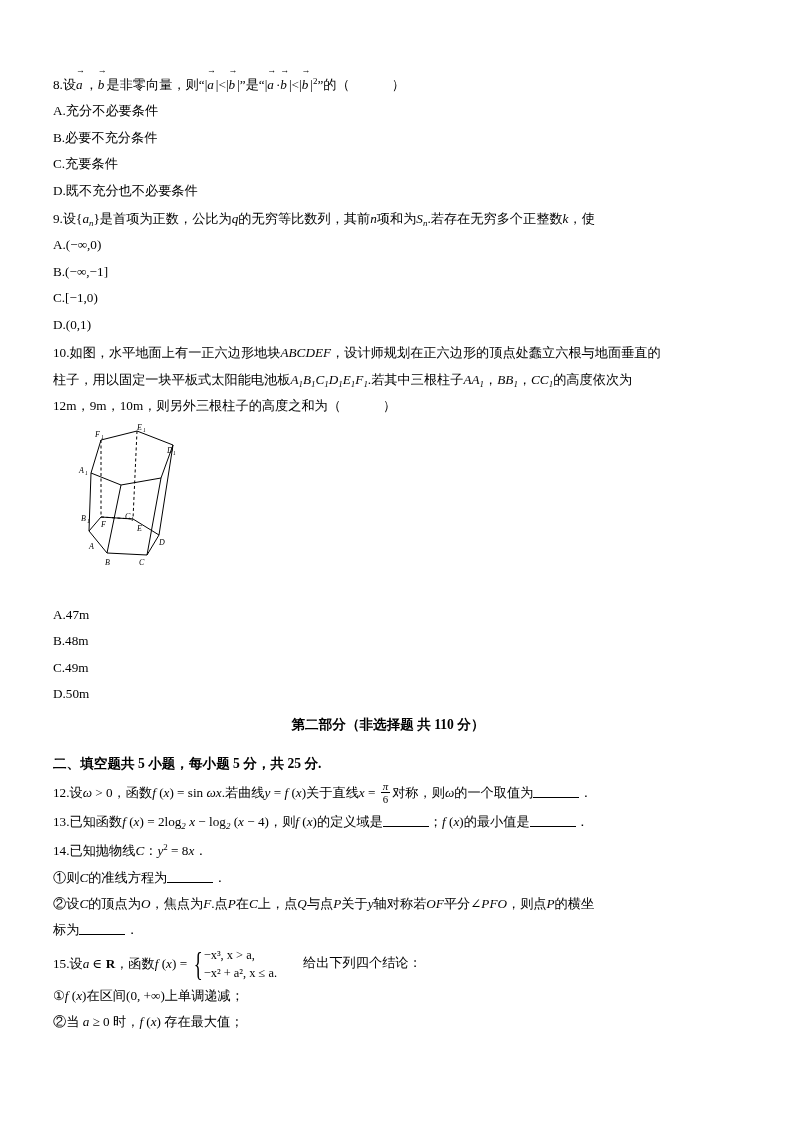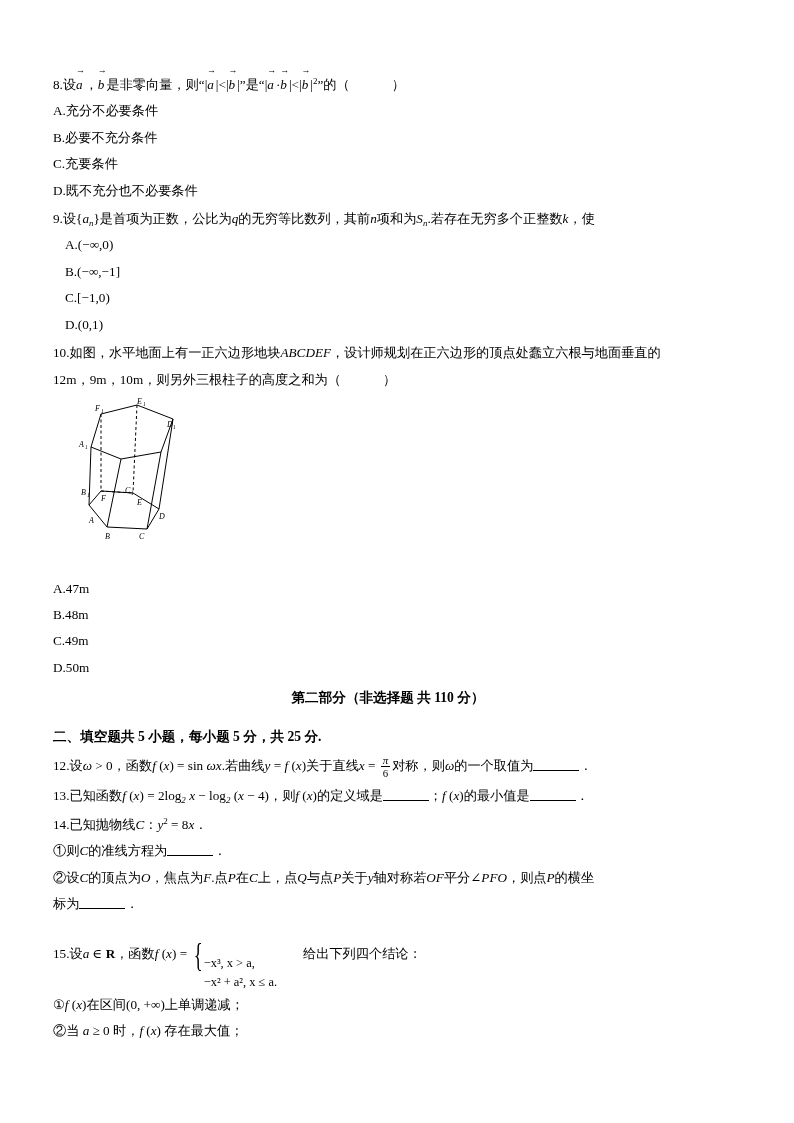--- a/index.html
+++ b/index.html
@@ -32,21 +32,21 @@
   }
   .opts {
     display: flex;
     font-size: 13.2px;
     line-height: 2.0;
     flex-direction: column;
   }
   .opts > div { white-space: nowrap; }
   .opt-2 > div:nth-child(1) { width: 285px; }
   .opt-4 > div { width: 108px; }
-  .opt-4.wide > div { width: 118px; margin-left: 12px; }
+  .opt-4.wide > div { width: 118px; }
   i.v { font-style: italic; font-family: "Liberation Serif", serif; }
   .vecarrow {
     position: relative;
     display: inline-block;
     padding-right: 2px;
   }
   .vecarrow::after {
     content: "\2192";
     position: absolute;
     left: 50%;
@@ -87,21 +87,20 @@
     font-weight: 300;
     transform: scaleX(0.55);
     display: inline-block;
   }
   .cases {
     display: inline-block;
     font-size: 12.4px;
     line-height: 1.5;
     text-align: left;
     margin-left: -3px;
-    margin-top: 35px;
   }
   .big-paren {
     font-size: 1.42em;
     font-family: "Liberation Serif", serif;
     display: inline-block;
     transform: scaleX(0.72);
   }
   .blank {
     display: inline-block;
     border-bottom: 1px solid #000;
@@ -157,20 +156,23 @@
       <div><span>A.</span><span>(−∞,0)</span></div>
       <div><span>B.</span><span>(−∞,−1]</span></div>
       <div><span>C.</span><span>[−1,0)</span></div>
       <div><span>D.</span><span>(0,1)</span></div>
     </div>
   </div>
 
   <div class="q">
     <div class="line">
       <span>10.</span><span>如图，水平地面上有一正六边形地块</span><i class="v">ABCDEF</i><span>，设计师规划在正六边形的顶点处蠢立六根与地面垂直的</span>
+    </div>
+    <div class="line">
+      <span>柱子，用以固定一块平板式太阳能电池板</span><i class="v">A<sub>1</sub>B<sub>1</sub>C<sub>1</sub>D<sub>1</sub>E<sub>1</sub>F<sub>1</sub></i><span>.若其中三根柱子</span><i class="v">AA<sub>1</sub></i><span>，</span><i class="v">BB<sub>1</sub></i><span>，</span><i class="v">CC<sub>1</sub></i><span>的高度依次为</span>
     </div>
     <div class="line">
       <span>12m，</span><span>9m，</span><span>10m，则另外三根柱子的高度之和为（</span><span class="answer-paren"></span><span>）</span>
     </div>
 
     <div class="figure">
       <svg width="140" height="170" viewBox="0 0 140 170">
 
         <polygon points="16,50 26,17 62,8 98,22 86,55 46,62" fill="none" stroke="#000" stroke-width="1"></polygon>
 

